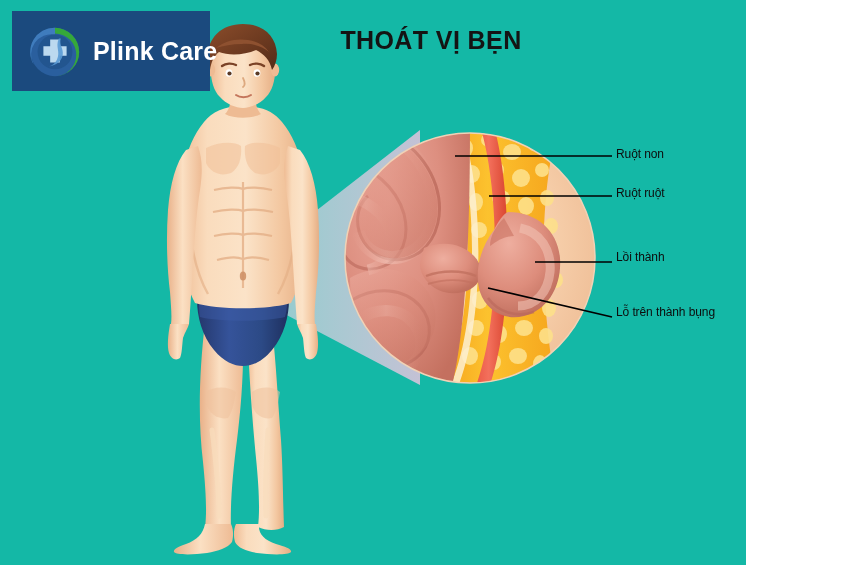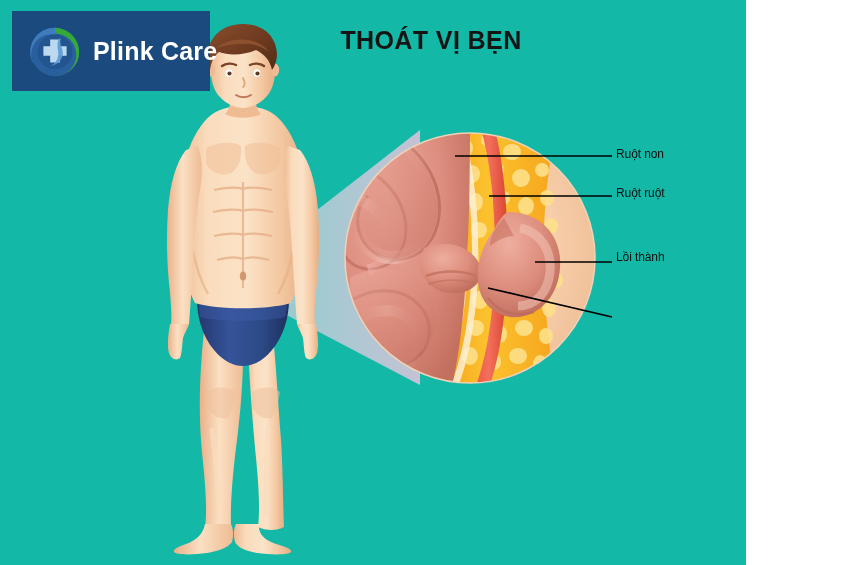--- a/index.html
+++ b/index.html
@@ -311,14 +311,15 @@
                C39 27 34 24 36 17 Z" fill="#5a9ad4" opacity=".9"></path>
     </svg>
     <div id="logo-text">Plink Care</div>
   </div>
 
   <div id="page-title">THOÁT VỊ BẸN</div>
 
   <div class="lbl" id="lbl-0">Ruột non</div>
   <div class="lbl" id="lbl-1">Ruột ruột</div>
   <div class="lbl" id="lbl-2">Lồi thành</div>
+  <div class="lbl" id="lbl-3">Lỗ trên thành bụng</div>
 
 </div>
 
 </body></html>

